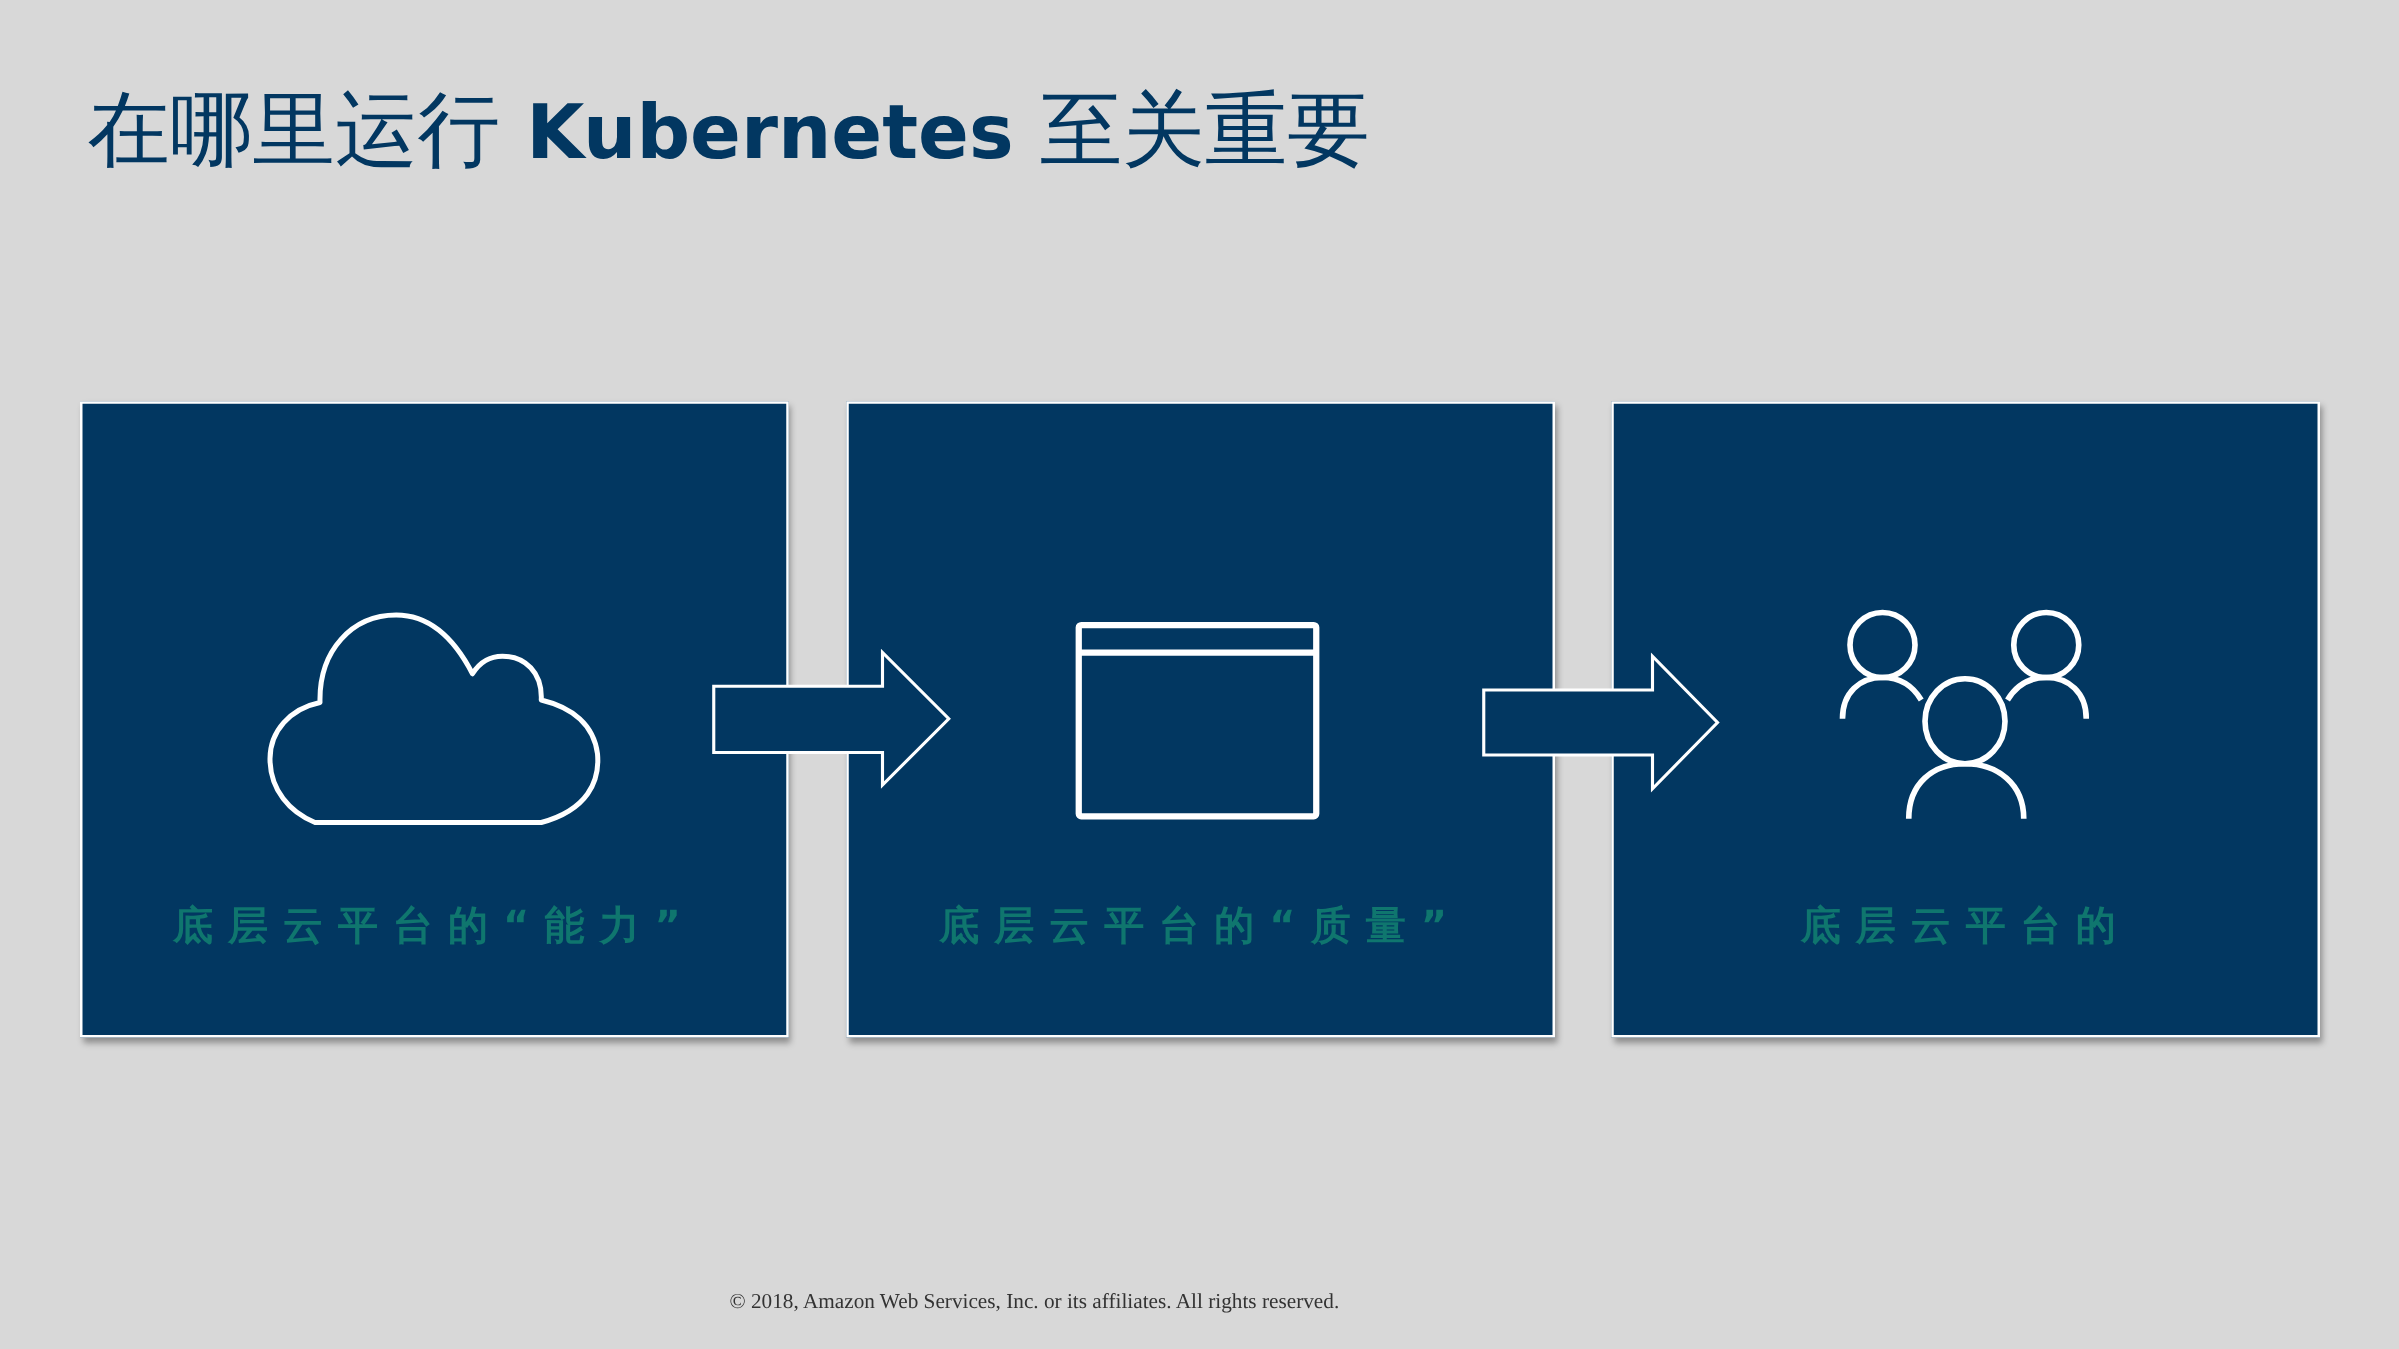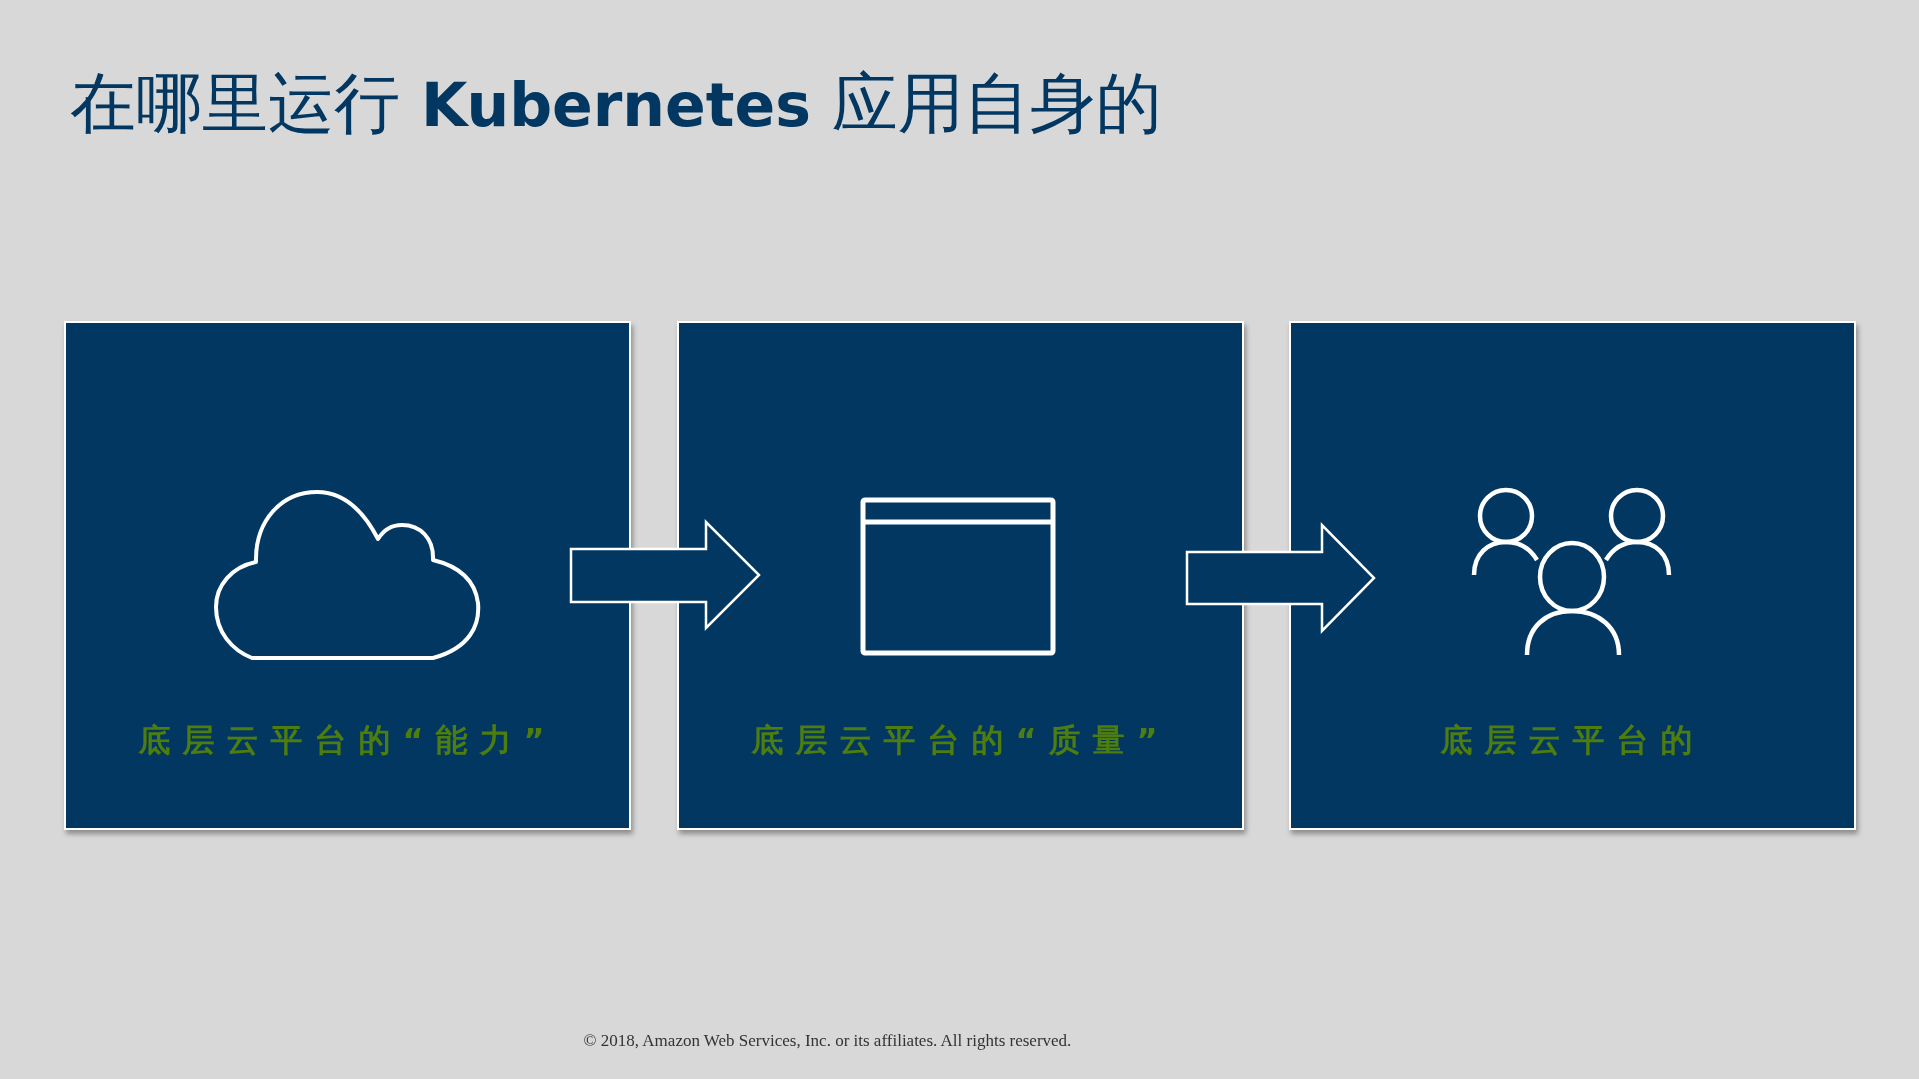--- a/index.html
+++ b/index.html
@@ -15,35 +15,35 @@
     white-space: nowrap;
   }
   .title .latin { font-family: "DejaVu Sans", "Liberation Sans", sans-serif; font-weight: bold; font-size: 60px; }
   .card {
     position: absolute; top: 321px; width: 567px; height: 509px;
     background: #023761; border: 2px solid #ffffff; box-sizing: border-box;
     box-shadow: 2px 4px 5px rgba(0,0,0,0.35);
   }
   .card-label {
     position: absolute; left: 0; right: 0; top: 715px;
-    text-align: center; color: #4d7c0f; font-weight: bold;
+    text-align: center; color: #0f766e; font-weight: bold;
     font-size: 32px; letter-spacing: 12px; line-height: 50px;
     white-space: nowrap;
   }
   svg.layer { position: absolute; left: 0; top: 0; }
   .footer {
     position: absolute; left: 0; width: 1655px; top: 1031px;
     text-align: center; font-family: "Liberation Serif", "DejaVu Serif", serif;
     font-size: 17px; color: #333333; white-space: nowrap;
   }
 </style>
 </head>
 <body>
 
-<div class="title"><span>在哪里运行 </span><span class="latin">Kubernetes</span><span> 应用自身的</span></div>
+<div class="title"><span>在哪里运行 </span><span class="latin">Kubernetes</span><span> 至关重要</span></div>
 
 <div class="card" style="left:64px;"></div>
 <div class="card" style="left:677px;"></div>
 <div class="card" style="left:1289px;"></div>
 
 <svg class="layer" width="1919" height="1079" viewBox="0 0 1919 1079">
 
   <g fill="none" stroke="#ffffff" stroke-width="4" stroke-linejoin="round">
     <path d="M252 658 L433 658 C 470 648, 480 625, 478 603 C 475 580, 458 566, 433 560 C 434 538, 420 525, 402 525 C 390 525, 383 531, 378 539 C 362 508, 342 492, 317 492 C 282 492, 255 520, 256 562 C 232 567, 216 585, 216 607 C 216 632, 232 650, 252 658 Z"></path>
   </g>

